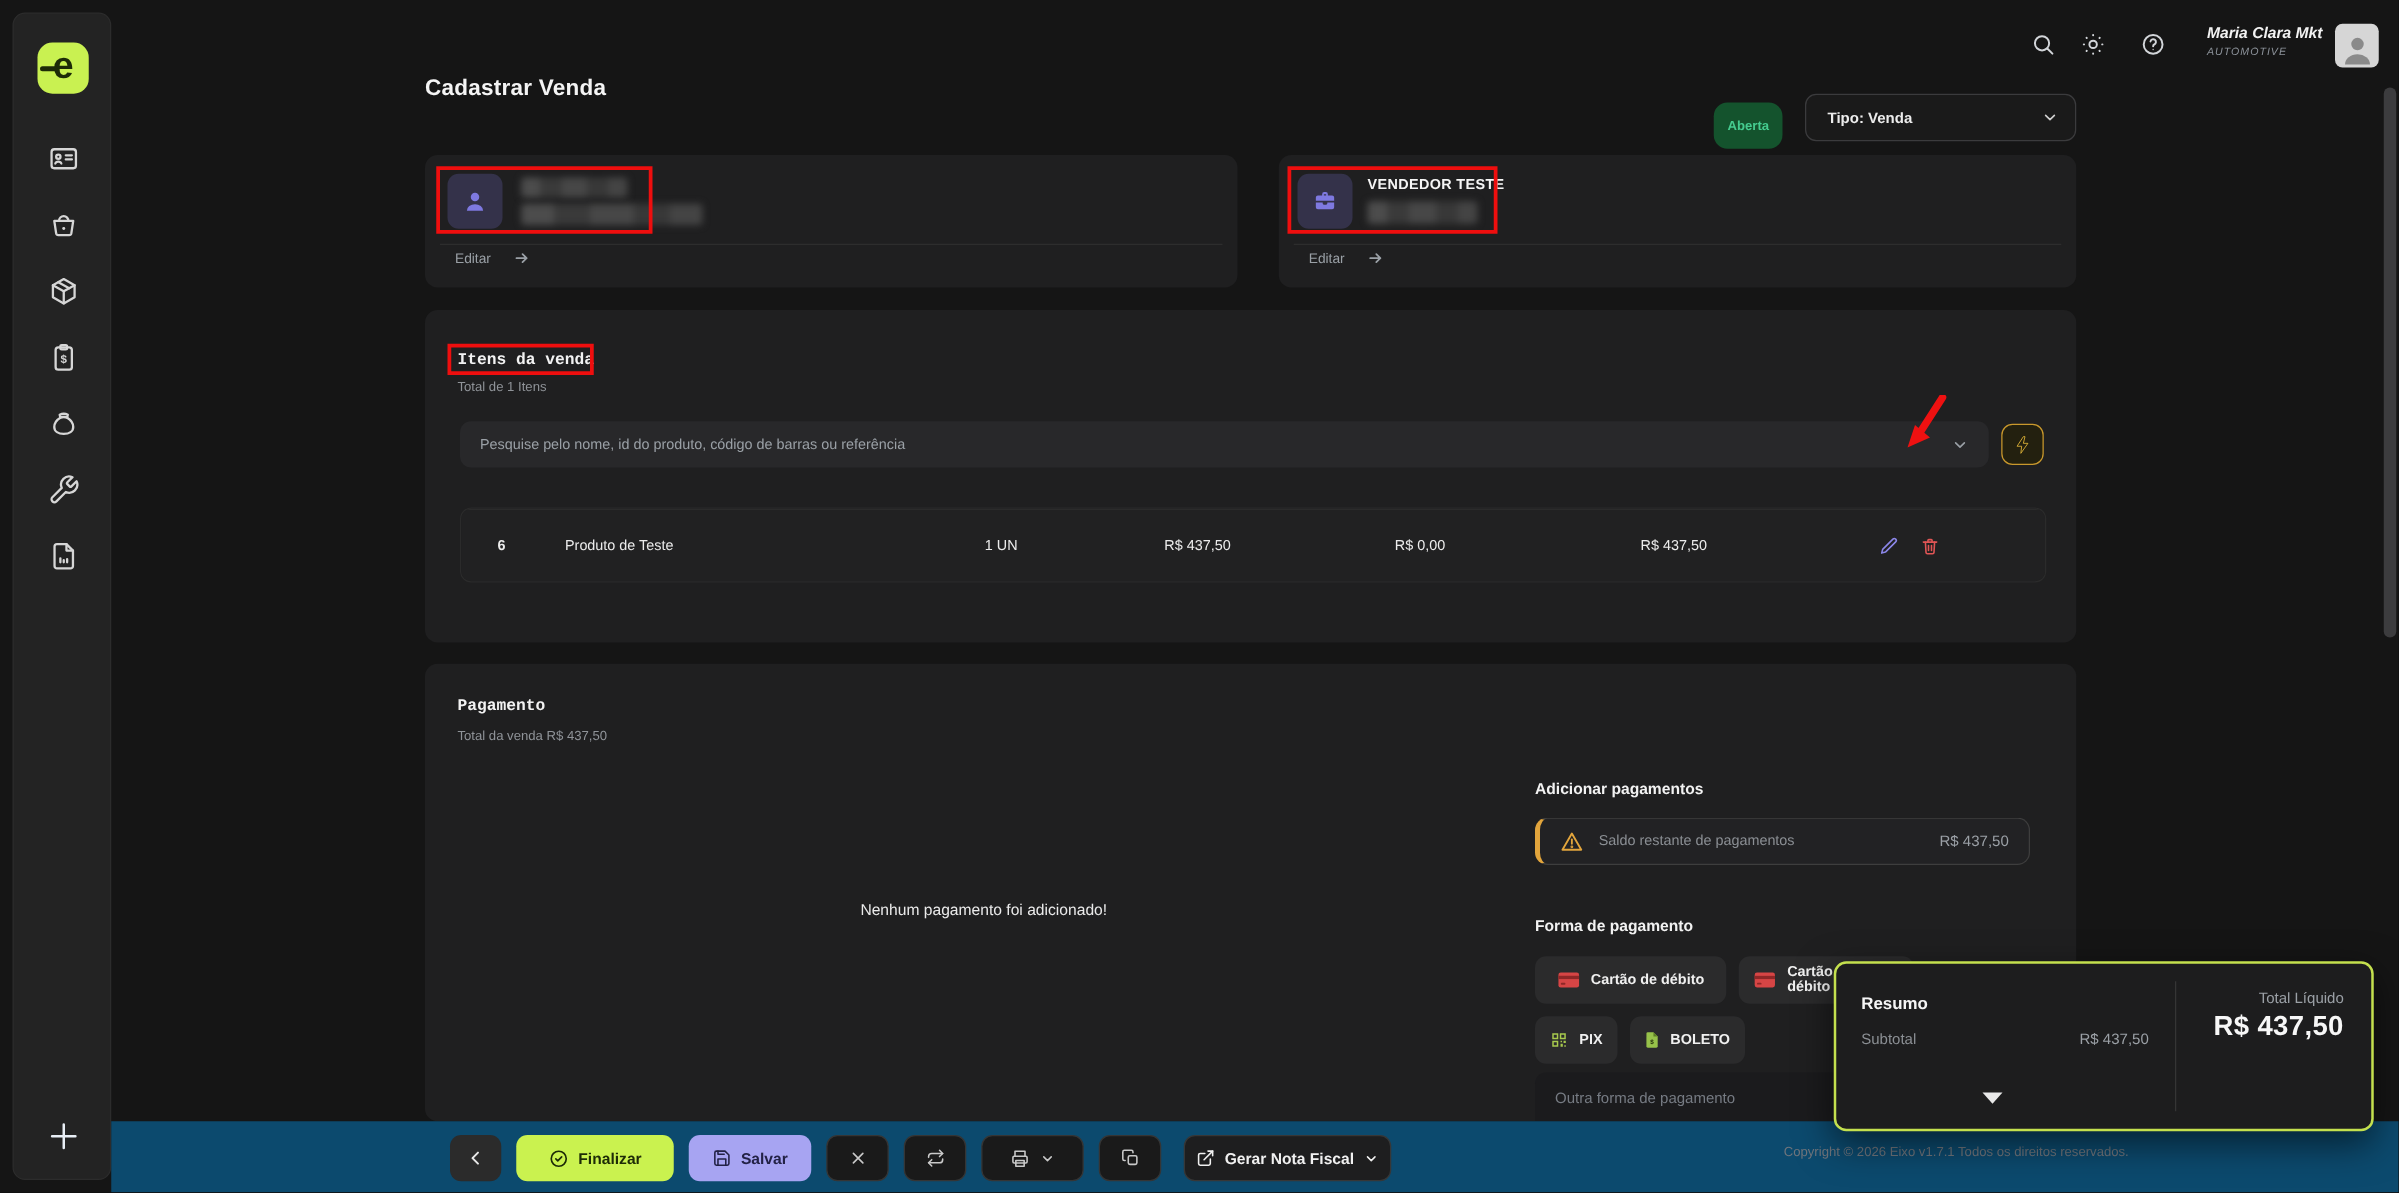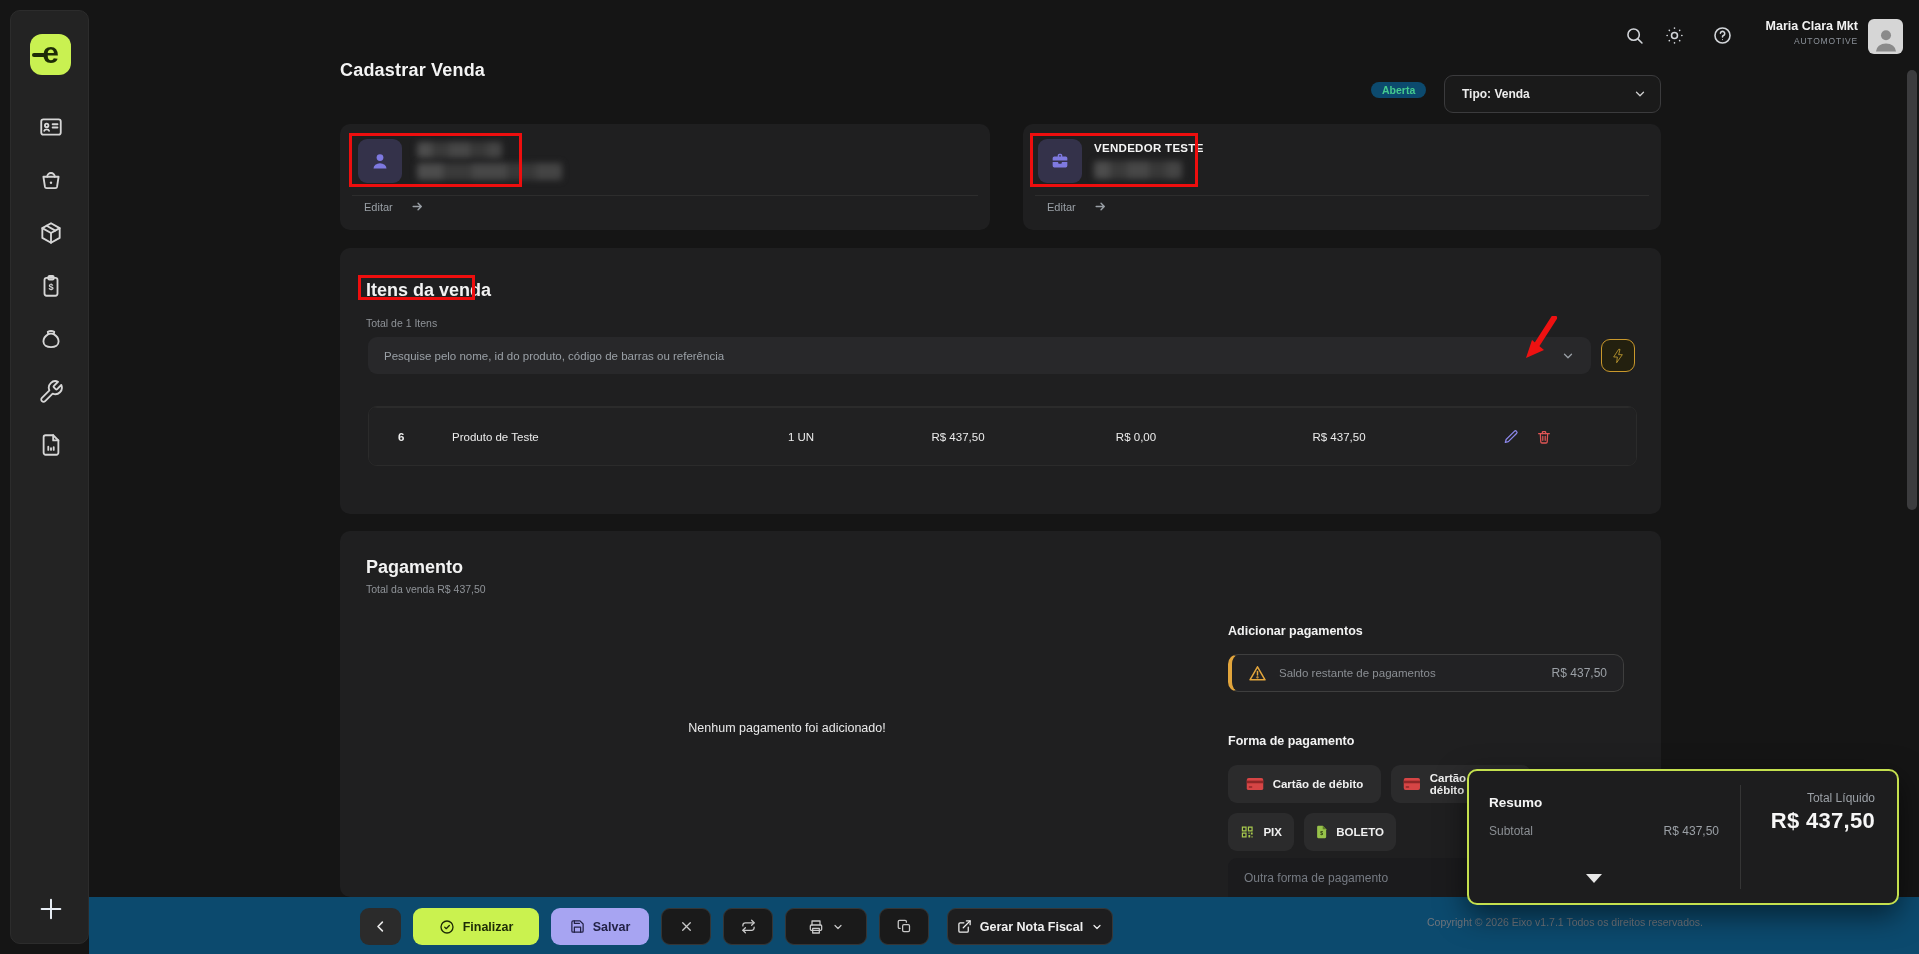--- a/index.html
+++ b/index.html
@@ -12,45 +12,45 @@
   .sidebar { position:absolute; left:10px; top:10px; width:79px; height:934px; background:#232323; border:1px solid #2c2c2c; border-radius:10px; }
   .logo { position:absolute; left:19px; top:23px; width:41px; height:41px; background:#c9f151; border-radius:12px; display:flex; align-items:center; justify-content:center; cursor:pointer; }
   .logo .e { color:#1d2b07; font-size:30px; font-weight:800; line-height:1; margin-top:-3px; }
   .logo .bar { position:absolute; left:2px; top:19px; width:14px; height:4px; background:#1d2b07; border-radius:2px; }
   .nav-ic { position:absolute; left:27px; width:26px; height:26px; color:#d6d6d6; cursor:pointer; }
   .nav-ic svg { width:26px; height:26px; }
   .plus-btn { position:absolute; left:26px; top:884px; width:28px; height:28px; color:#e8eef5; cursor:pointer; }
 
   
   .top-ic { position:absolute; top:25px; width:21px; height:21px; color:#d2d5d9; cursor:pointer; }
-  .user-block { position:absolute; top:19px; right:61px; text-align:right; cursor:pointer; }
+  .user-block { position:absolute; top:19px; right:61px; cursor:pointer;font-style:italic; }
   .user-name { font-size:12.5px; font-weight:700; color:#f2f2f2; }
   .user-role { font-size:8.5px; color:#8d939b; letter-spacing:.8px; margin-top:3px; }
   .avatar-box { position:absolute; left:1868px; top:19px; width:35px; height:35px; background:#d6d6d6; border-radius:6px; display:flex; align-items:flex-end; justify-content:center; overflow:hidden; cursor:pointer; }
 
   
   .page-title { position:absolute; left:340px; top:60px; font-size:18px; font-weight:700; color:#f4f4f4; letter-spacing:.2px; }
-  .status-badge { position:absolute; left:1371px; top:82px; height:16px; padding:0 11px; border-radius:11px; background:#0c4a6e; color:#45cb8f; font-size:10.5px; font-weight:700; display:flex; align-items:center; }
+  .status-badge { position:absolute; left:1371px; top:82px; height:37px; padding:0 11px; border-radius:11px; background:#14532d; color:#45cb8f; font-size:10.5px; font-weight:700; display:flex; align-items:center; }
   .type-select { position:absolute; left:1444px; top:75px; width:217px; height:38px; background:#1a1a1a; border:1px solid #3b3b3d; border-radius:9px; display:flex; align-items:center; justify-content:space-between; padding:0 13px 0 17px; cursor:pointer; }
   .type-select .lbl { font-size:12px; font-weight:700; color:#ececec; }
   .chev { width:14px; height:14px; color:#cfcfcf; }
 
   
   .card { position:absolute; background:#1f1f20; border-radius:10px; }
   .ann { position:absolute; border:3px solid #ee0e0e; z-index:5; pointer-events:none; }
   .avatar-sq { position:absolute; width:44px; height:44px; background:#34324a; border-radius:9px; display:flex; align-items:center; justify-content:center; color:#7e79e0; }
   .redact { position:absolute; border-radius:3px; filter:blur(3px);
     background:linear-gradient(90deg,#4c4c4c 0 18%,#3a3a3a 18% 38%,#474747 38% 62%,#383838 62% 82%,#444 82%); }
   .card-divider { position:absolute; left:12px; right:12px; height:1px; background:#2d2d2d; }
   .edit-link { position:absolute; left:24px; top:76px; display:flex; align-items:center; gap:18px; color:#9aa0a6; font-size:11px; cursor:pointer; }
   .edit-link svg { width:13px; height:13px; }
   .vendor-name { position:absolute; left:71px; top:18px; font-size:11.5px; font-weight:700; color:#f5f5f5; letter-spacing:.3px; }
 
   
-  .sec-title { font-size:18px; font-weight:700; color:#f2f2f2; }
+  .sec-title { font-size:13px; font-weight:700; color:#f2f2f2;font-family:Liberation Mono, monospace; }
   .sec-sub { font-size:10.5px; color:#8f9398; }
   .search-select { position:absolute; left:28px; top:89px; width:1223px; height:37px; background:#28282a; border-radius:9px; display:flex; align-items:center; justify-content:space-between; padding:0 16px; cursor:pointer; }
   .placeholder { font-size:11.5px; color:#9aa0a6; }
   .bolt-btn { position:absolute; left:1261px; top:91px; width:34px; height:33px; border:1px solid #c9982c; background:#23200f; border-radius:9px; display:flex; align-items:center; justify-content:center; cursor:pointer; }
   .items-table { position:absolute; left:28px; top:158px; width:1269px; border:1px solid #2b2b2b; border-radius:9px; overflow:hidden; }
   .t-head { display:grid; grid-template-columns:62px 268px 204px 110px 246px 160px auto; height:27px; background:#1a1a1b; align-items:center; }
   .t-head > div { font-size:8.5px; letter-spacing:.8px; color:#8e9196; font-weight:700; text-align:center; }
   .t-row { display:grid; grid-template-columns:62px 268px 204px 110px 246px 160px auto; height:58px; background:#212122; border-top:1px solid #2b2b2b; align-items:center; }
   .t-row > div { font-size:11.5px; color:#ececec; text-align:center; }
   .c-left { text-align:left !important; }
@@ -240,21 +240,21 @@
       <span>Editar</span>
       <svg viewBox="0 0 24 24" fill="none" stroke="currentColor" stroke-width="2.6" stroke-linecap="round" stroke-linejoin="round">
           <path d="M4 12h15M13 6l6 6-6 6"></path>
         </svg>
     </div>
   </section>
 
   <section class="card" style="left:340px; top:248px; width:1321px; height:266px;">
     <div class="ann" style="left:18px; top:27px; width:117px; height:25px;"></div>
     <div class="sec-title abs" style="left:26px; top:32px;">Itens da venda</div>
-    <div class="sec-sub abs" style="left:26px; top:56px;margin-top:13px;">Total de 1 Itens</div>
+    <div class="sec-sub abs" style="left:26px; top:56px;">Total de 1 Itens</div>
 
     <div class="search-select">
       <span class="placeholder">Pesquise pelo nome, id do produto, código de barras ou referência</span>
       <svg class="chev" style="color:#9aa0a6" viewBox="0 0 24 24" fill="none" stroke="currentColor" stroke-width="2.2" stroke-linecap="round" stroke-linejoin="round">
           <path d="M6 9l6 6 6-6"></path>
         </svg>
     </div>
     <div class="bolt-btn">
       <svg width="16" height="16" viewBox="0 0 24 24" fill="#e8bb3a">
           <path d="M13 2L5.5 13.5H11L10 22l8.5-12H13l2-8z" stroke="#e8bb3a" stroke-width="1" stroke-linejoin="round" fill="none"></path>

